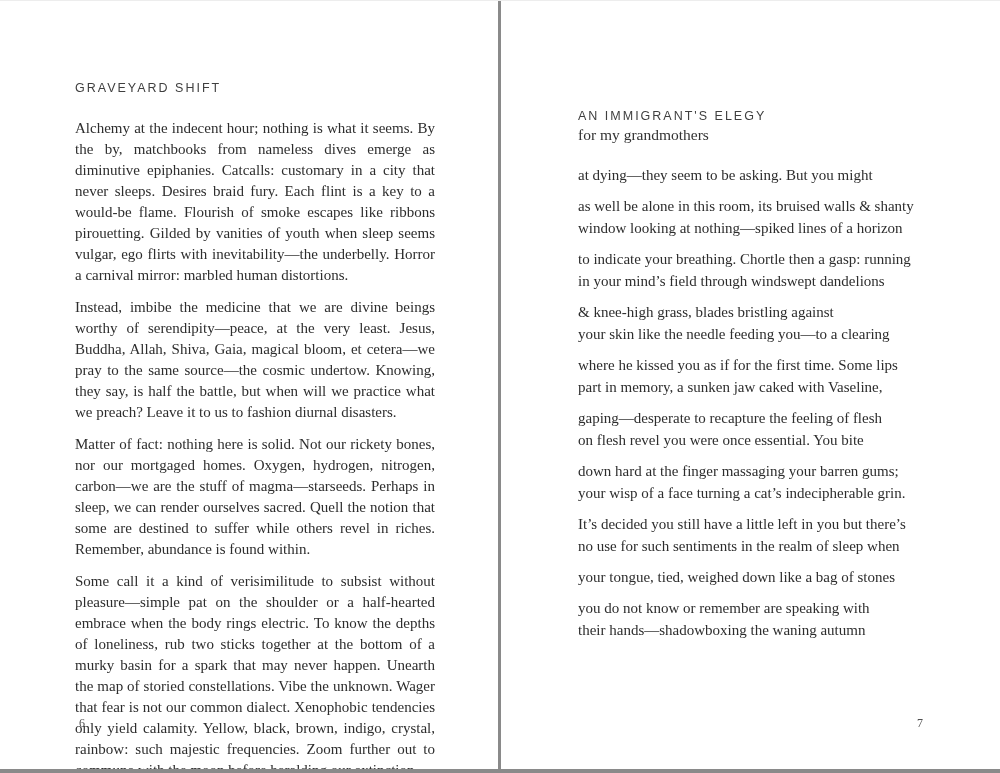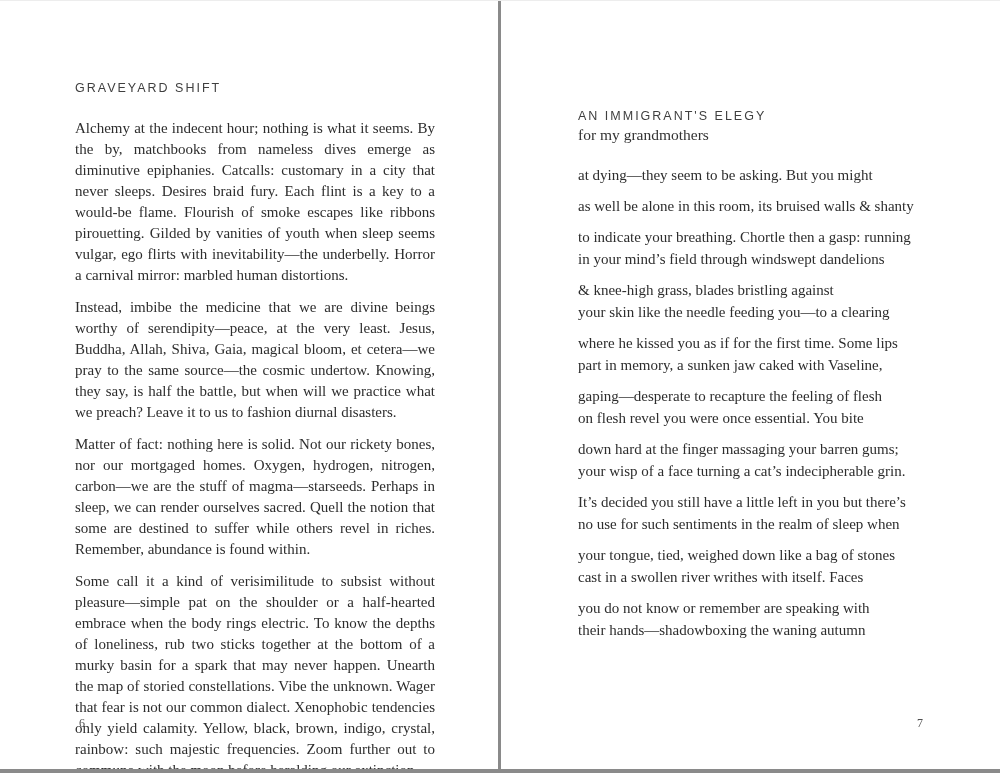--- a/index.html
+++ b/index.html
@@ -112,20 +112,21 @@
 
   <div class="page-right-content">
     <h1 class="poem-title">AN IMMIGRANT'S ELEGY</h1>
     <div class="poem-dedication">for my grandmothers</div>
     <div class="poem-body-right">
       <div class="stanza">
         <span class="poem-line">at dying—they seem to be asking. But you might</span>
       </div>
       <div class="stanza">
         <span class="poem-line">as well be alone in this room, its bruised walls &amp; shanty</span>
+        <span class="poem-line">window looking at nothing—spiked lines of a horizon</span>
       </div>
       <div class="stanza">
         <span class="poem-line">to indicate your breathing. Chortle then a gasp: running</span>
         <span class="poem-line">in your mind’s field through windswept dandelions</span>
       </div>
       <div class="stanza">
         <span class="poem-line">&amp; knee-high grass, blades bristling against</span>
         <span class="poem-line">your skin like the needle feeding you—to a clearing</span>
       </div>
       <div class="stanza">
@@ -139,21 +140,20 @@
       <div class="stanza">
         <span class="poem-line">down hard at the finger massaging your barren gums;</span>
         <span class="poem-line">your wisp of a face turning a cat’s indecipherable grin.</span>
       </div>
       <div class="stanza">
         <span class="poem-line">It’s decided you still have a little left in you but there’s</span>
         <span class="poem-line">no use for such sentiments in the realm of sleep when</span>
       </div>
       <div class="stanza">
         <span class="poem-line">your tongue, tied, weighed down like a bag of stones</span>
-        <span class="poem-line">cast in a swollen river writhes with itself. Faces</span>
       </div>
       <div class="stanza">
         <span class="poem-line">you do not know or remember are speaking with</span>
         <span class="poem-line">their hands—shadowboxing the waning autumn</span>
       </div>
     </div>
   </div>
 
   <div class="page-number page-number-left">6</div>
   <div class="page-number page-number-right">7</div>

